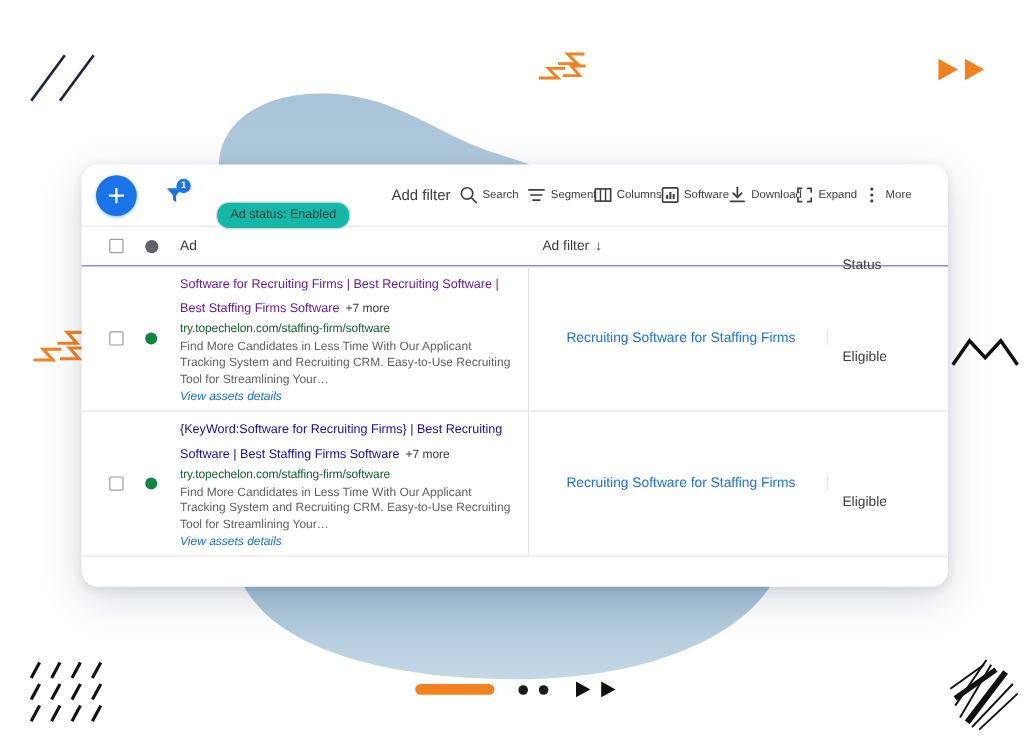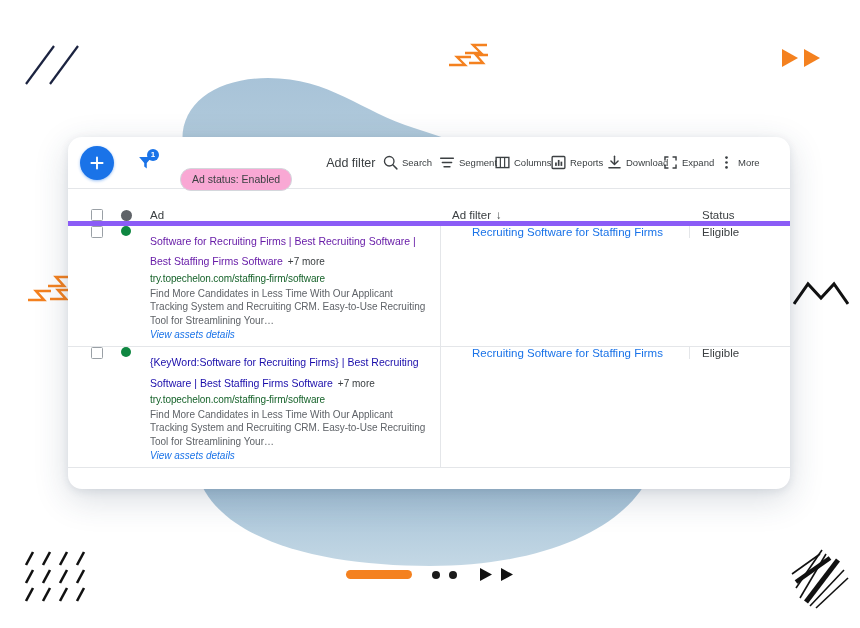--- a/index.html
+++ b/index.html
@@ -144,21 +144,21 @@
     height: 21px;
     padding: 0 11px;
     border: 1px solid #d4d7dc;
     border-radius: 11px;
     font-size: 10.5px;
     color: #3c4043;
     display: flex;
     align-items: center;
     white-space: nowrap;
     cursor: pointer;
-    background: #f9a8d4;
+    background: #14b8a6;
     margin-top: 33px;
   }
   .add-filter {
     margin-left: 34px;
     font-size: 12.5px;
     color: #3c4043;
     cursor: pointer;
     white-space: nowrap;
   }
   .tool-actions {
@@ -190,26 +190,26 @@
     color: #3c4043;
     font-family: "Liberation Sans", sans-serif;
   }
 
   
   .table {
     border-top: 1px solid #e4e6e9;
   }
   .row {
     display: flex;
-    align-items: flex-start;
+    align-items: center;
   }
   .head-row {
     height: 32px;
-    align-items: flex-end;
-    border-bottom: 5px solid #8b5cf6;
+    align-items: center;
+    border-bottom: 1px solid #8b5cf6;
   }
   .data-row {
     border-bottom: 1px solid #e4e6e9;
     min-height: 98px;
   }
   .cell-check {
     width: 30px;
     flex: none;
     display: flex;
     align-items: center;
@@ -237,20 +237,21 @@
     display: flex;
     align-items: center;
     border-right: 1px solid #e4e6e9;
   }
   .cell-status {
     width: 88px;
     flex: none;
     padding-left: 12px;
     display: flex;
     align-items: center;
+    margin-top: 31px;
   }
   .head-row .cell-ad,
   .head-row .cell-group,
   .head-row .cell-status {
     border-right: none;
   }
   .th {
     font-size: 11.5px;
     color: #3c4043;
     display: flex;
@@ -485,21 +486,21 @@
 
       <button class="tool-btn">
         <span class="ti">
           <svg width="17" height="17" viewBox="0 0 20 20">
             <rect x="2.5" y="3" width="15" height="14" rx="1" fill="none" stroke="#3c4043" stroke-width="1.6"></rect>
             <rect x="6" y="10" width="2" height="4" fill="#3c4043"></rect>
             <rect x="9.2" y="7" width="2" height="7" fill="#3c4043"></rect>
             <rect x="12.4" y="9" width="2" height="5" fill="#3c4043"></rect>
           </svg>
         </span>
-        <span class="tl">Reports</span>
+        <span class="tl">Software</span>
       </button>
 
       <button class="tool-btn">
         <span class="ti">
           <svg width="17" height="17" viewBox="0 0 20 20">
             <path d="M10 2.5v9" stroke="#3c4043" stroke-width="1.7" stroke-linecap="round"></path>
             <path d="M5.8 8.2 10 12.4l4.2-4.2" fill="none" stroke="#3c4043" stroke-width="1.7" stroke-linecap="round" stroke-linejoin="round"></path>
             <line x1="3.5" y1="16.2" x2="16.5" y2="16.2" stroke="#3c4043" stroke-width="1.8" stroke-linecap="round"></line>
           </svg>
         </span>

